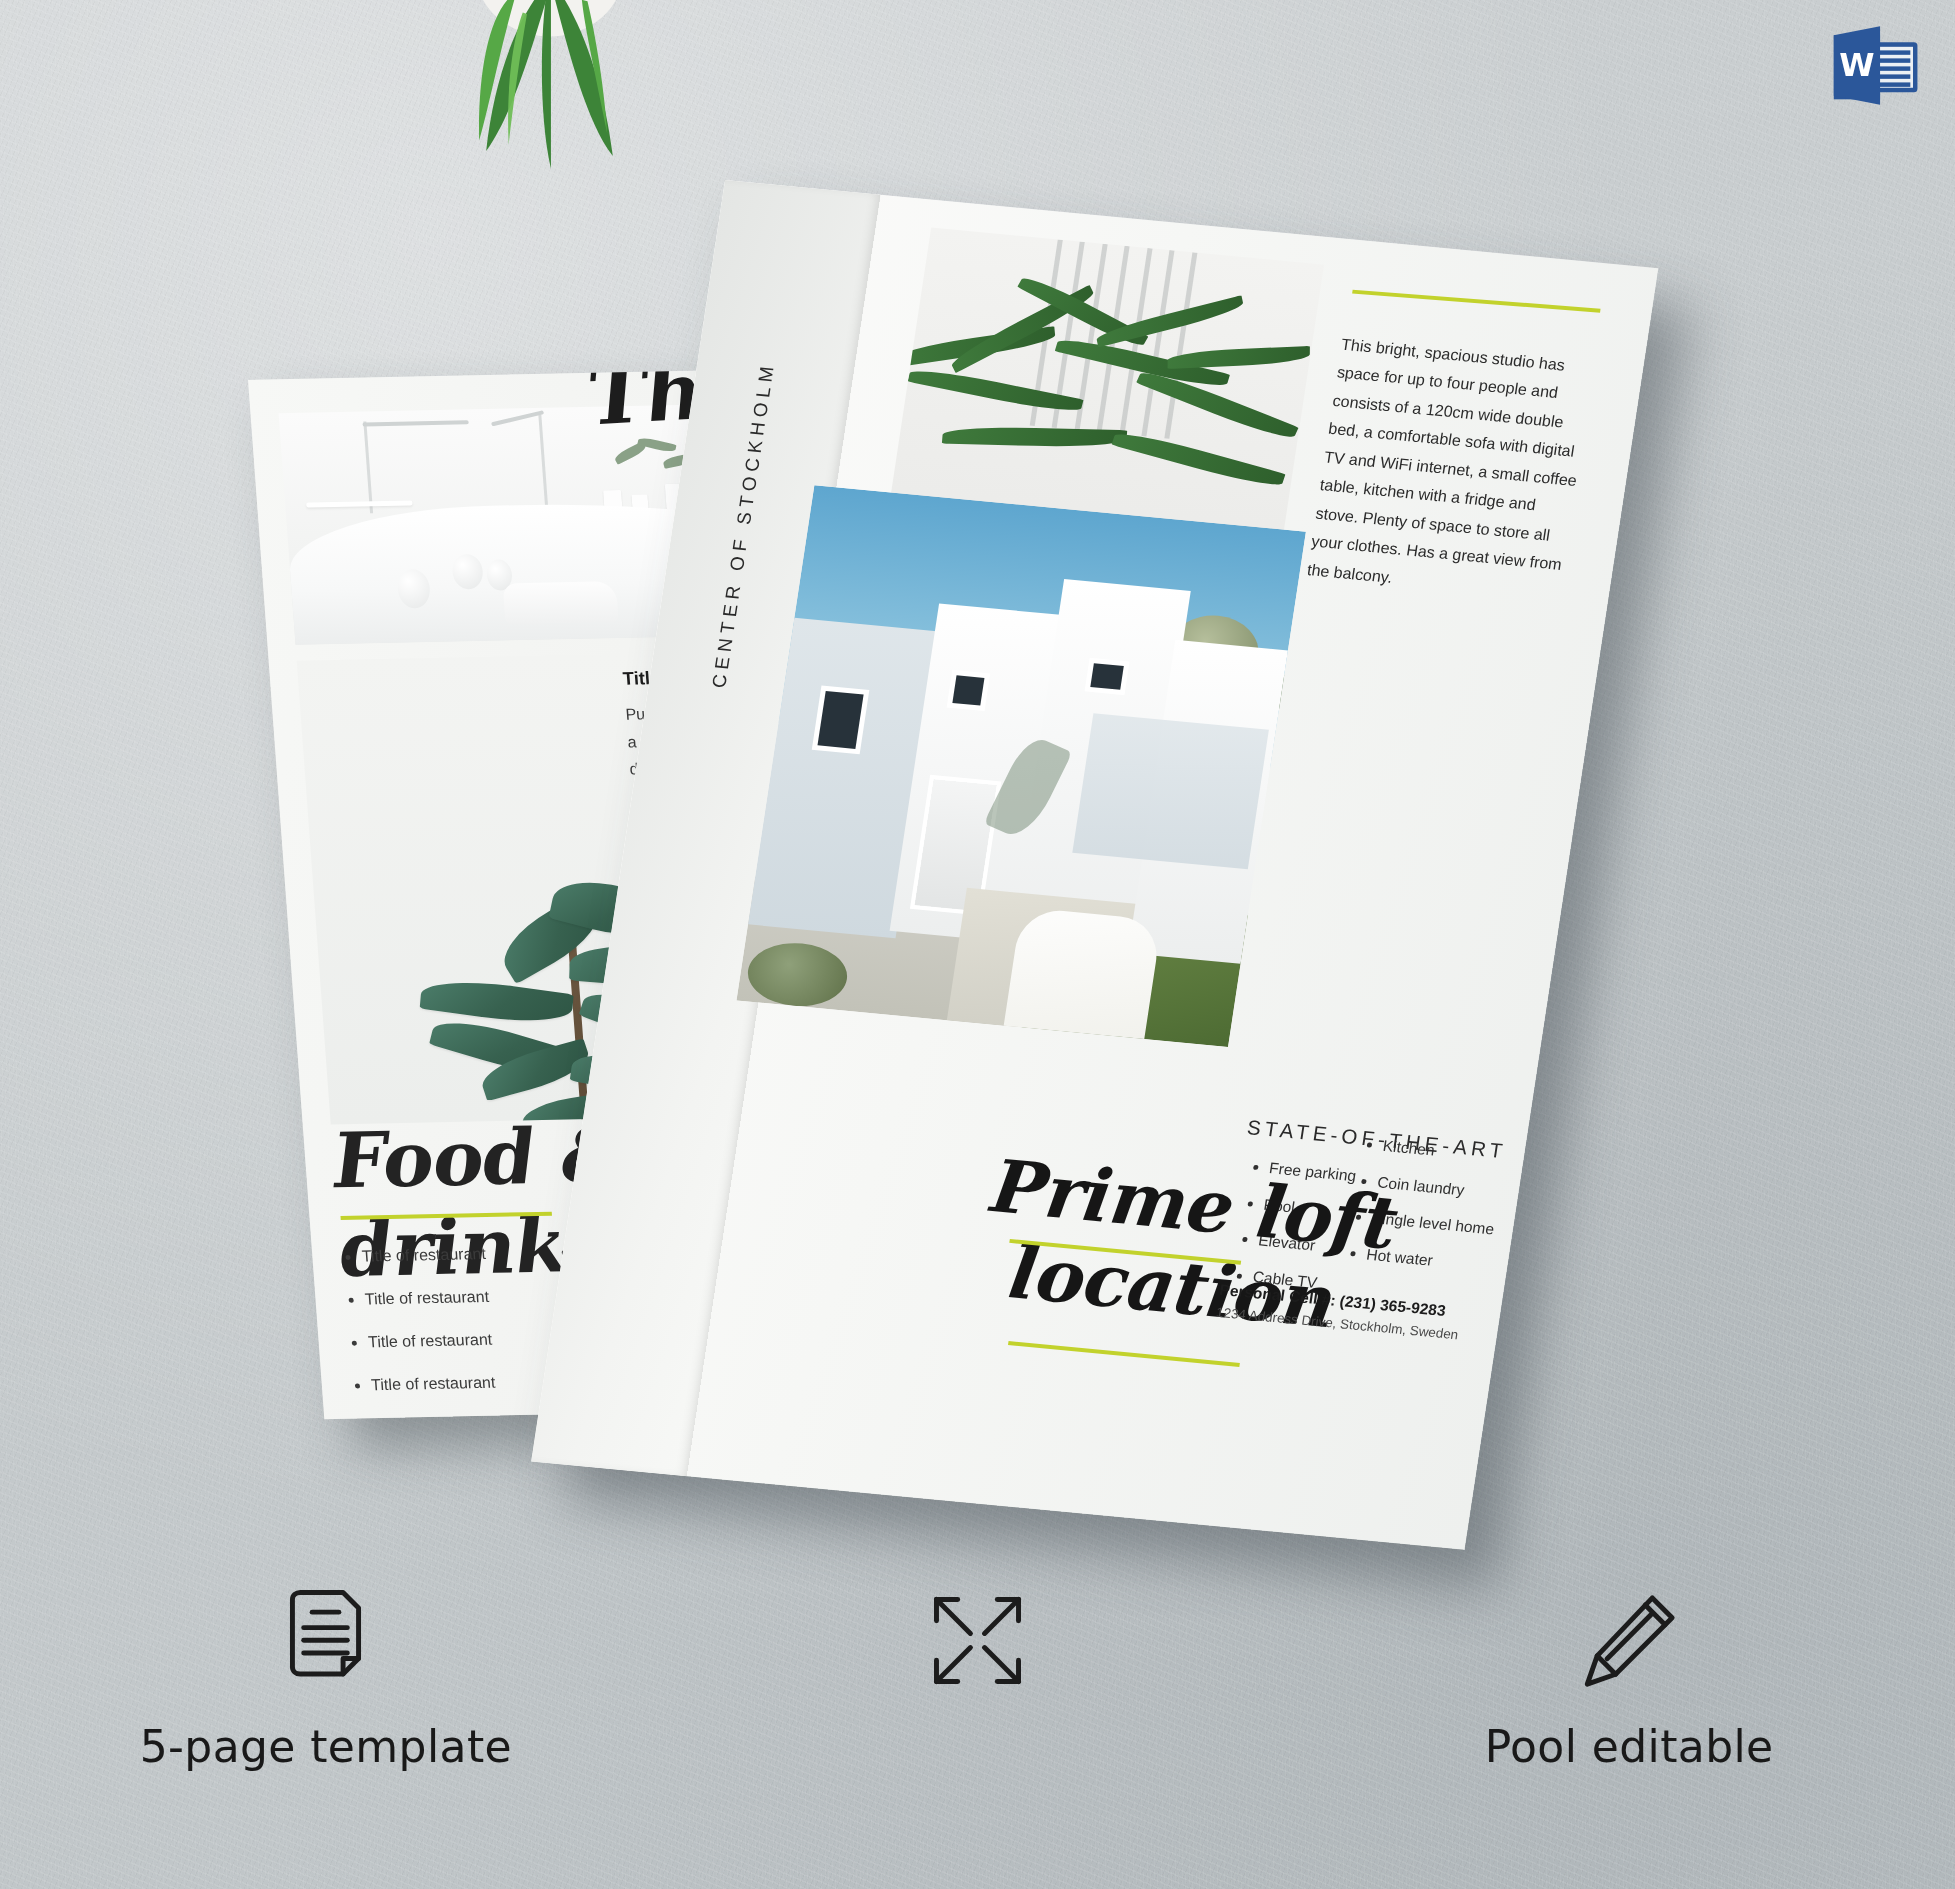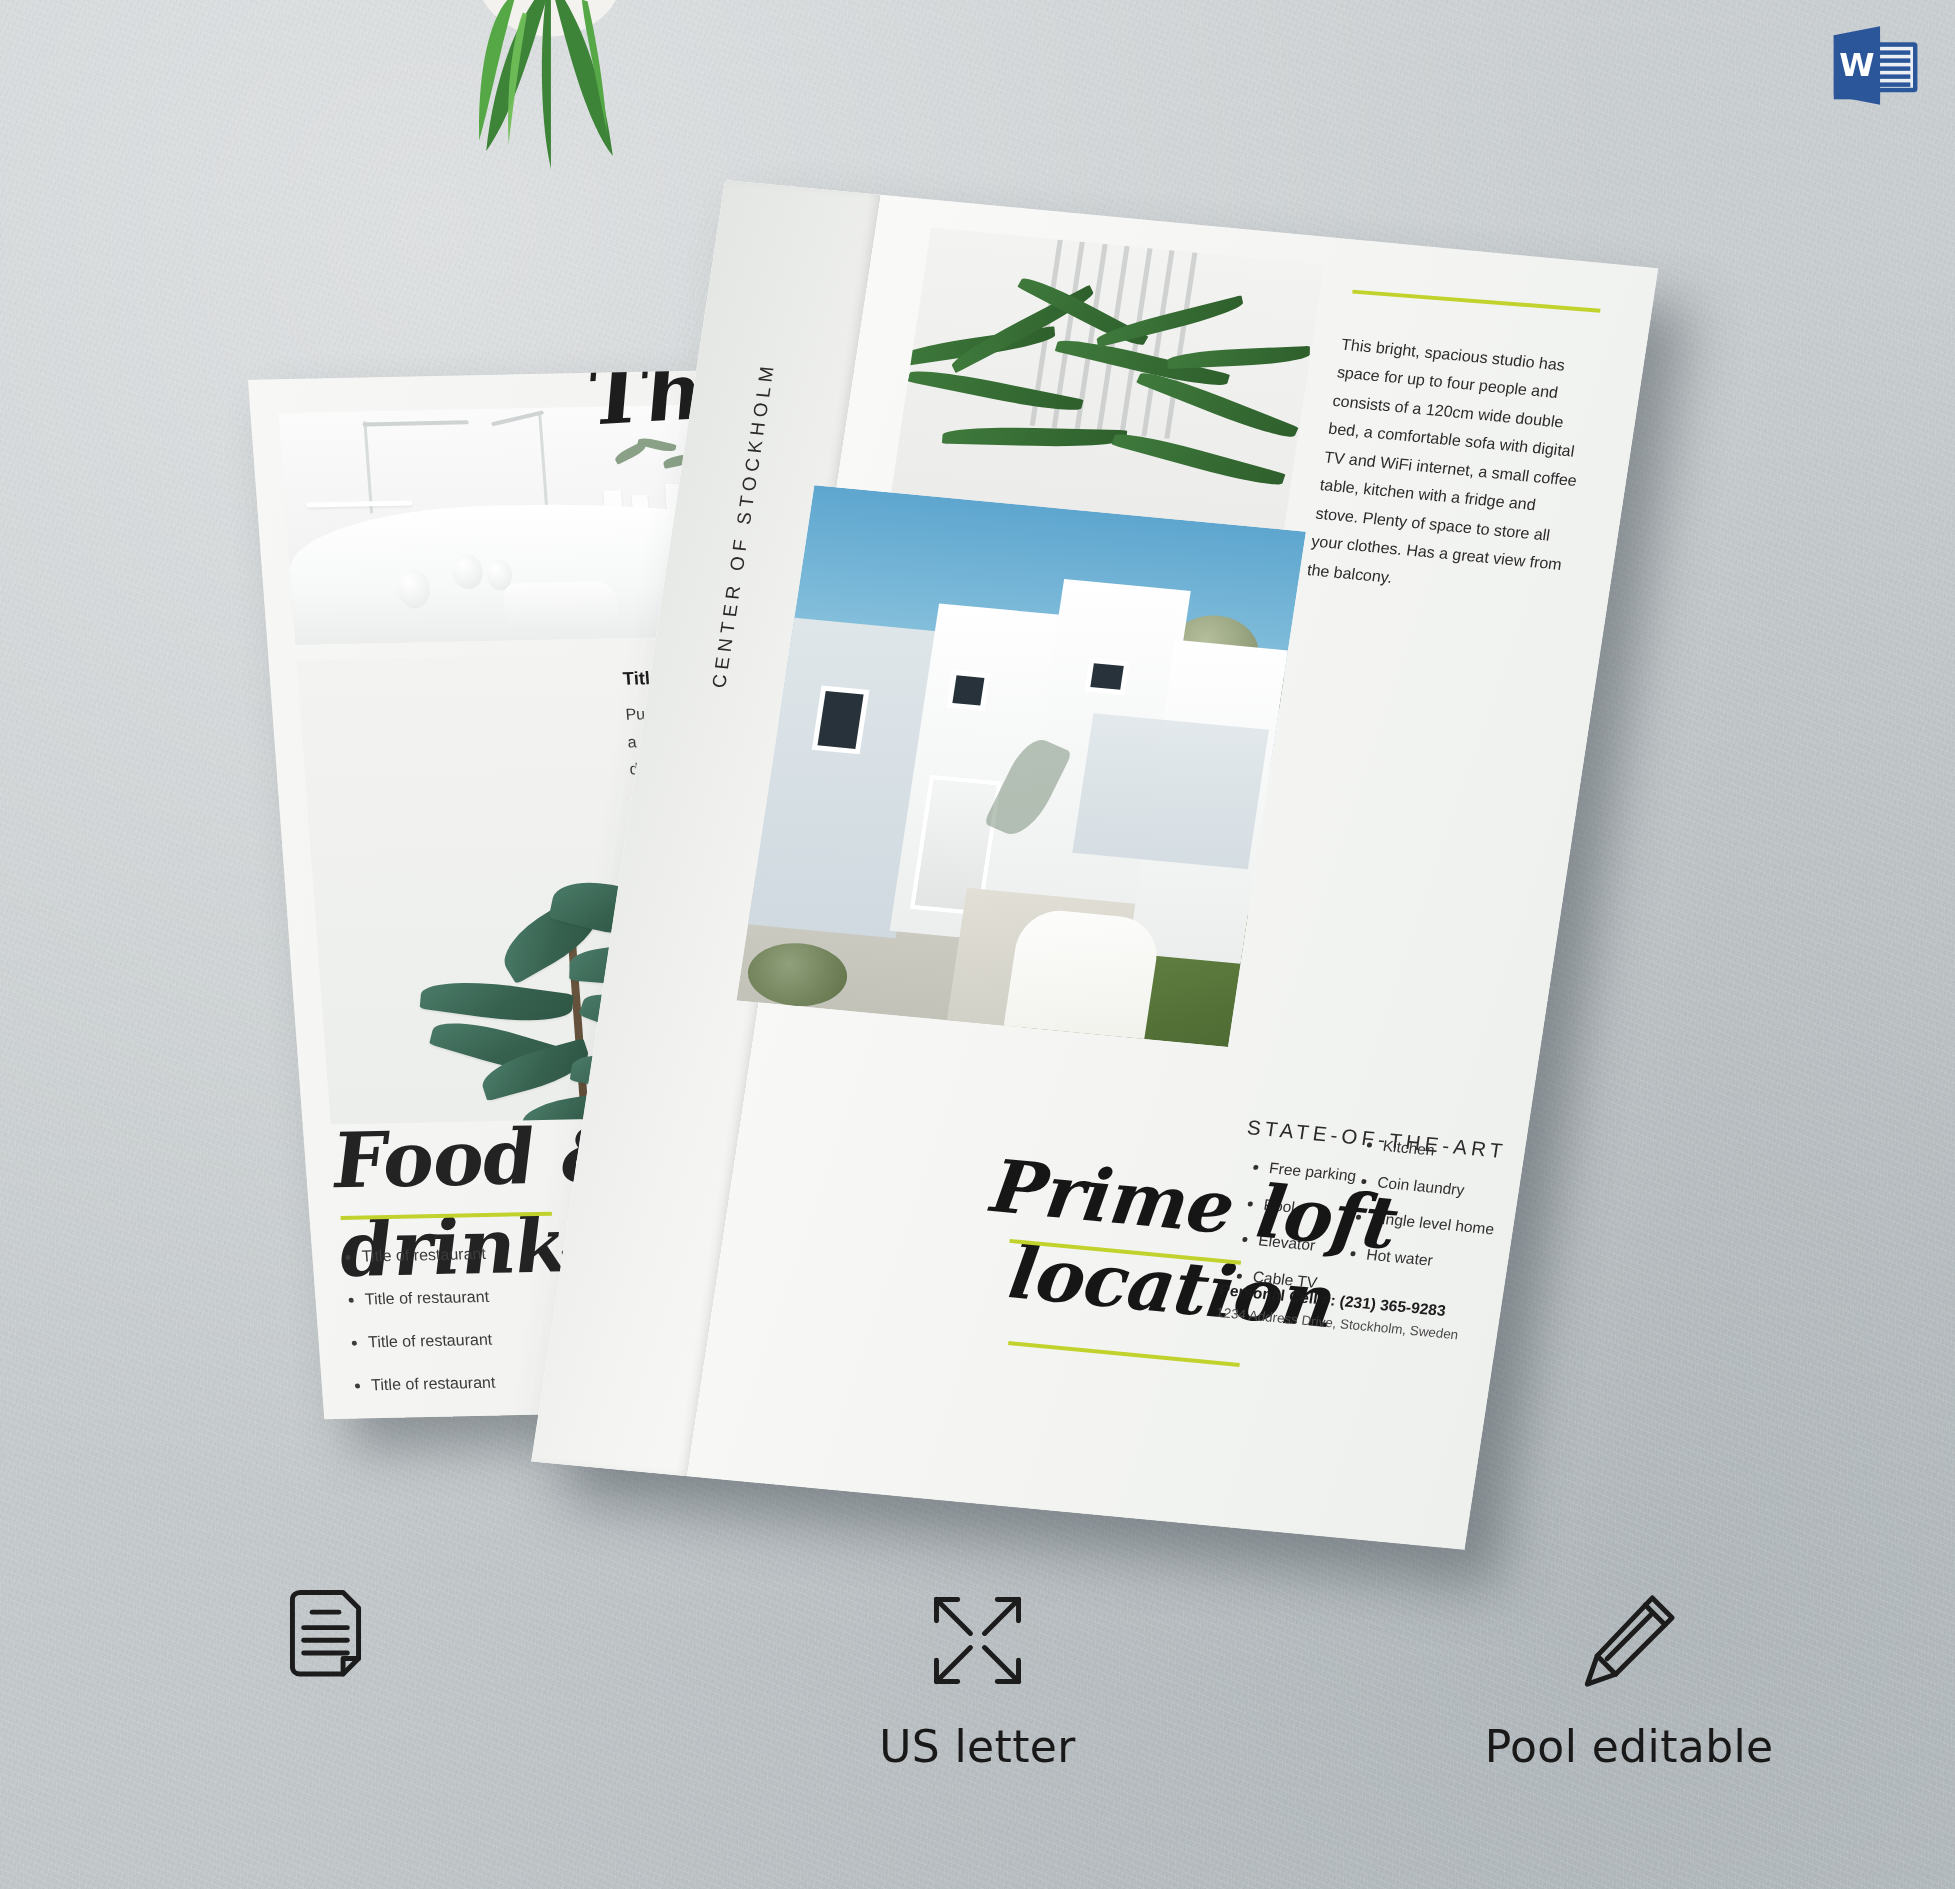--- a/index.html
+++ b/index.html
@@ -396,40 +396,40 @@
     <div class="ficon">
       <svg width="83" height="106" viewBox="0 0 118 150" fill="none" stroke="#1c1c1c" stroke-width="7" stroke-linecap="round" stroke-linejoin="round">
         <path d="M12 16 C12 10 17 6 23 6 L84 6 L106 28 L106 100 L84 122 L23 122 C17 122 12 118 12 112 Z"></path>
         <path d="M106 100 L84 100 L84 122"></path>
         <path d="M40 34 L78 34"></path>
         <path d="M28 56 L90 56"></path>
         <path d="M28 74 L90 74"></path>
         <path d="M28 92 L90 92"></path>
       </svg>
     </div>
+    <div class="flabel">5-page template</div>
   </div>
 
   <div class="feature">
     <div class="ficon">
       <svg width="99" height="99" viewBox="0 0 140 140" fill="none" stroke="#1c1c1c" stroke-width="7" stroke-linecap="round" stroke-linejoin="round">
         <path d="M12 12 L60 60"></path>
           <path d="M12 12 L12 42"></path>
           <path d="M12 12 L42 12"></path>
         <path d="M128 12 L80 60"></path>
           <path d="M128 12 L128 42"></path>
           <path d="M128 12 L98 12"></path>
         <path d="M12 128 L60 80"></path>
           <path d="M12 128 L12 98"></path>
           <path d="M12 128 L42 128"></path>
         <path d="M128 128 L80 80"></path>
           <path d="M128 128 L128 98"></path>
           <path d="M128 128 L98 128"></path>
       </svg>
     </div>
-    <div class="flabel">US letter</div>
   </div>
 
   <div class="feature">
     <div class="ficon">
       <svg width="106" height="106" viewBox="0 0 150 150" fill="none" stroke="#1c1c1c" stroke-width="7" stroke-linecap="round" stroke-linejoin="round">
         <path d="M108 14 L136 42 L56 122 L16 136 L30 96 Z"></path>
         <path d="M98 24 L126 52"></path>
         <path d="M30 96 L56 122"></path>
         <path d="M44 100 L106 38"></path>
       </svg>

